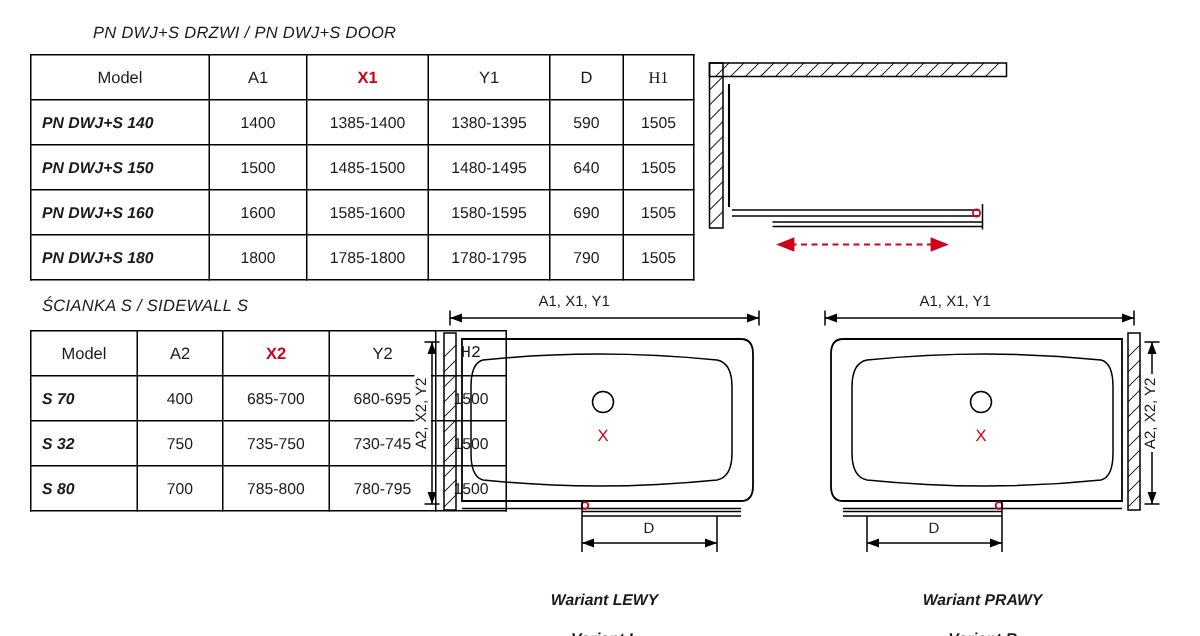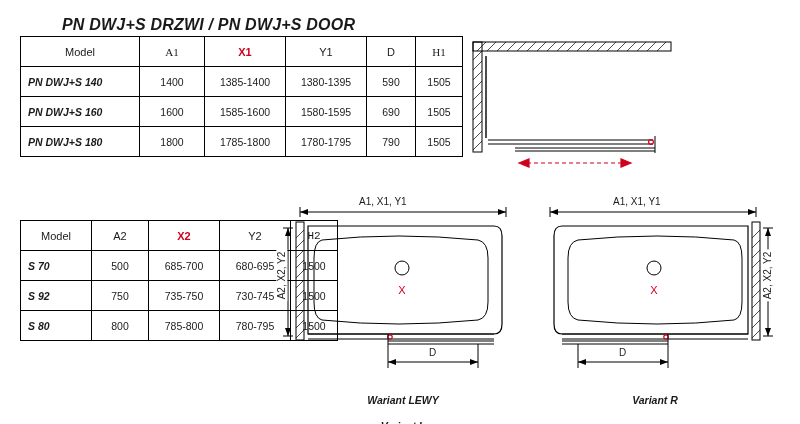--- a/index.html
+++ b/index.html
@@ -8,23 +8,23 @@
     background:#ffffff;
     font-family:"Liberation Sans", sans-serif;
     color:#1a1a1a;
     position:relative;
     overflow:hidden;
   }
   .page{position:relative;width:800px;height:424px;}
 
   
   .title{
-    font-weight:bold;
+    font-weight:normal;
     font-style:italic;
-    font-size:16px;
+    font-size:11px;
     letter-spacing:.2px;
     white-space:nowrap;
   }
   #title-door{position:absolute;left:62px;top:16px;}
   #title-sidewall{position:absolute;left:28px;top:198px;}
 
   
   table{
     border-collapse:collapse;
     font-size:10.5px;
@@ -35,21 +35,21 @@
     padding:4px;
     text-align:center;
     vertical-align:middle;
     font-weight:normal;
     white-space:nowrap;
   }
   th{font-weight:bold;font-size:11px;}
   .tbl-door{position:absolute;left:20px;top:36px;}
   .tbl-door th,.tbl-door td{height:21px;}
   .tbl-door .c0{width:110px;}
-  .tbl-door .c1{width:56px;font-family:Liberation Serif, serif;}
+  .tbl-door .c1{width:56px;}
   .tbl-door .c2{width:72px;}
   .tbl-door .c3{width:72px;}
   .tbl-door .c4{width:40px;}
   .tbl-door .c5{width:38px;font-family:Liberation Serif, serif;}
 
   .tbl-side{position:absolute;left:20px;top:220px;}
   .tbl-side th,.tbl-side td{height:21px;}
   .tbl-side .c0{width:62px;}
   .tbl-side .c1{width:48px;}
   .tbl-side .c2{width:62px;}
@@ -100,67 +100,76 @@
     <tbody>
       <tr>
         <td class="model-cell">PN DWJ+S 140</td>
         <td>1400</td>
         <td>1385-1400</td>
         <td>1380-1395</td>
         <td>590</td>
         <td>1505</td>
       </tr>
       <tr>
+        <td class="model-cell">PN DWJ+S 150</td>
+        <td>1500</td>
+        <td>1485-1500</td>
+        <td>1480-1495</td>
+        <td>640</td>
+        <td>1505</td>
+      </tr>
+      <tr>
         <td class="model-cell">PN DWJ+S 160</td>
         <td>1600</td>
         <td>1585-1600</td>
         <td>1580-1595</td>
         <td>690</td>
         <td>1505</td>
       </tr>
       <tr>
         <td class="model-cell">PN DWJ+S 180</td>
         <td>1800</td>
         <td>1785-1800</td>
         <td>1780-1795</td>
         <td>790</td>
         <td>1505</td>
       </tr>
     </tbody>
   </table>
 
+  <div class="title" id="title-sidewall">ŚCIANKA S / SIDEWALL S</div>
 
   <table class="tbl-side">
     <thead>
       <tr>
         <th class="c0">Model</th>
         <th class="c1">A2</th>
         <th class="c2 hdr-red">X2</th>
         <th class="c3">Y2</th>
         <th class="c4">H2</th>
       </tr>
     </thead>
     <tbody>
       <tr>
         <td class="model-cell">S 70</td>
-        <td>500</td>
+        <td>400</td>
         <td>685-700</td>
         <td>680-695</td>
         <td>1500</td>
       </tr>
       <tr>
-        <td class="model-cell">S 92</td>
+        <td class="model-cell">S 32</td>
         <td>750</td>
         <td>735-750</td>
         <td>730-745</td>
         <td>1500</td>
       </tr>
       <tr>
         <td class="model-cell">S 80</td>
-        <td>800</td>
+        <td>700</td>
         <td>785-800</td>
         <td>780-795</td>
         <td>1500</td>
       </tr>
     </tbody>
   </table>
 
   <div class="draw" id="draw-top">
     <svg width="230" height="155" viewBox="0 0 230 155" xmlns="http://www.w3.org/2000/svg">
       <g stroke="#000" fill="none" stroke-width="1">
@@ -293,16 +302,17 @@
       <div style="position:absolute;left:212px;top:74px;font-size:10px;transform:rotate(-90deg);white-space:nowrap;background:#fff;padding:0 2px;">A2, X2, Y2</div>
       <div style="position:absolute;left:86px;top:151px;font-size:10px;background:#fff;padding:0 3px;">D</div>
     </div>
   </div>
 
   <div class="caption" id="cap-left">
     <span>Wariant LEWY</span>
     <span>Variant L</span>
   </div>
   <div class="caption" id="cap-right">
+    <span>Wariant PRAWY</span>
     <span>Variant R</span>
   </div>
 
 </div>
 
 </body></html>

